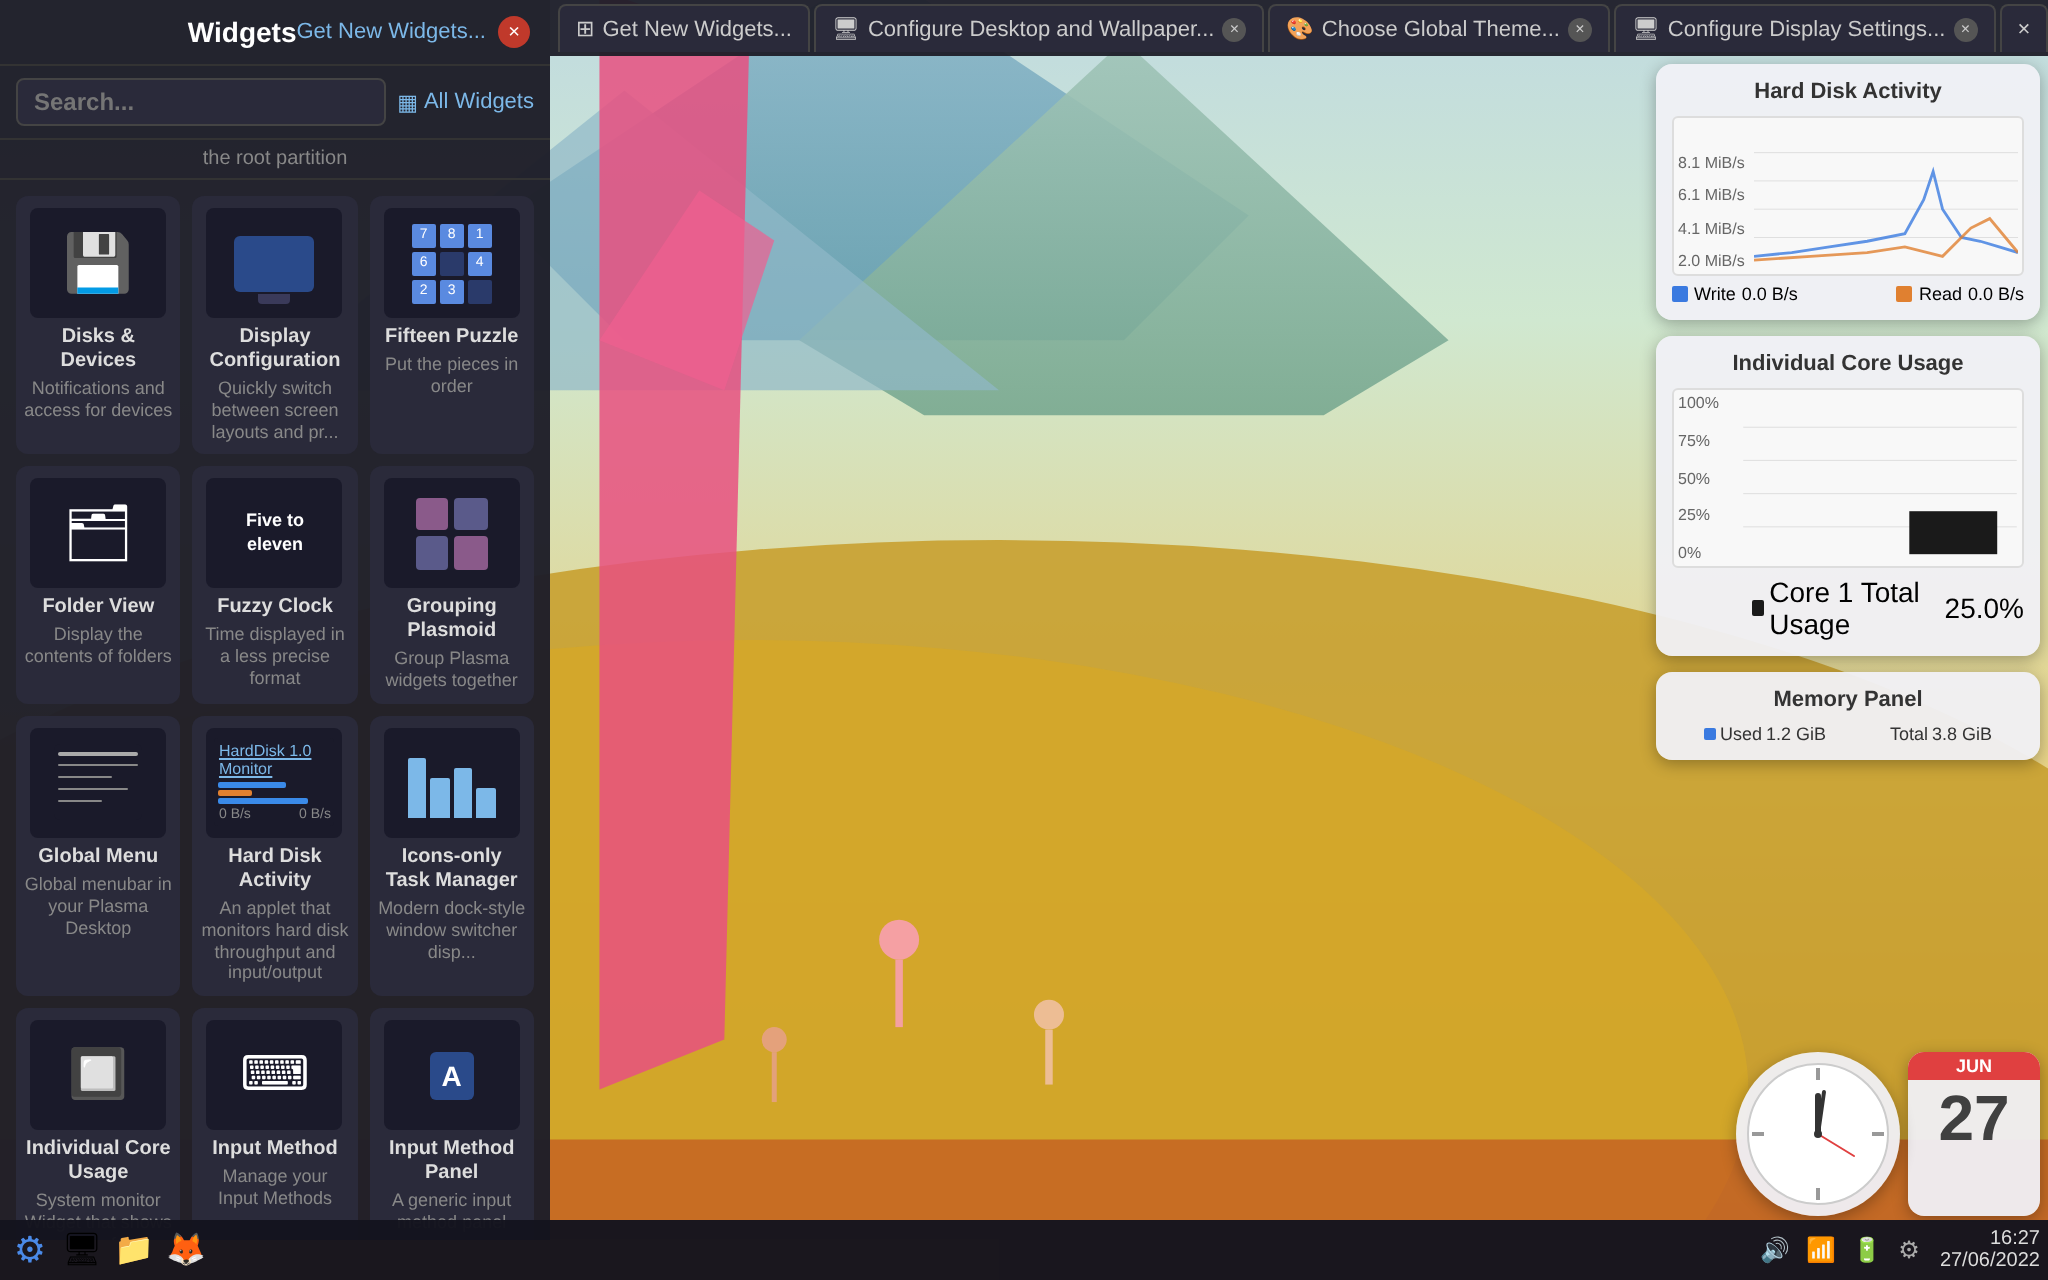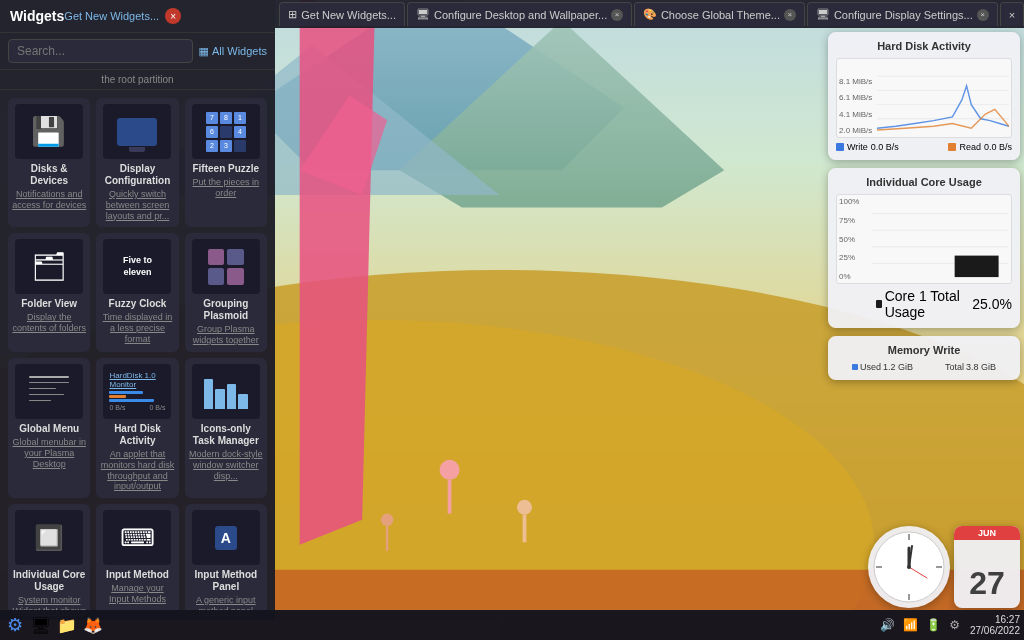--- a/index.html
+++ b/index.html
@@ -51,21 +51,21 @@
       background: rgba(30, 30, 40, 0.97);
       z-index: 100;
       display: flex;
       flex-direction: column;
       color: #fff;
     }
 
     #widgets-header {
       display: flex;
       align-items: center;
-      justify-content: flex-start;
+      justify-content: flex-end;
       padding: 8px 10px;
       border-bottom: 1px solid #333;
     }
 
     #widgets-title {
       font-size: 14px;
       font-weight: 600;
       color: #fff;
     }
 
@@ -110,20 +110,21 @@
 
     #search-input {
       flex: 1;
       background: #2a2a3a;
       border: 1px solid #444;
       border-radius: 4px;
       color: #aaa;
       font-size: 12px;
       padding: 4px 8px;
       outline: none;
+      font-weight: bold;
     }
 
     #all-widgets-btn {
       font-size: 11px;
       color: #7cb8e8;
       background: none;
       border: none;
       cursor: pointer;
       white-space: nowrap;
       display: flex;
@@ -184,21 +185,20 @@
       line-height: 1.2;
       font-weight: 600;
     }
 
     .widget-desc {
       font-size: 9px;
       color: #888;
       text-align: center;
       line-height: 1.2;
       margin-top: 2px;
-      text-decoration: underline;
     }
 
     
     #top-tabs {
       position: absolute;
       top: 0;
       left: 275px;
       right: 0;
       height: 28px;
       background: rgba(30, 30, 40, 0.95);
@@ -412,21 +412,20 @@
     .calendar-widget {
       width: 66px;
       height: 82px;
       background: rgba(240,240,245,0.95);
       border-radius: 8px;
       box-shadow: 0 2px 8px rgba(0,0,0,0.3);
       display: flex;
       flex-direction: column;
       align-items: center;
       overflow: hidden;
-      gap: 24px;
     }
 
     .cal-header {
       background: #e04040;
       width: 100%;
       text-align: center;
       font-size: 9px;
       color: #fff;
       padding: 2px 0;
       font-weight: 600;
@@ -863,21 +862,21 @@
     <div class="core-stats">
       <div class="disk-stat">
         <div class="stat-dot" style="background:#1a1a1a"></div>
         <span>Core 1 Total Usage</span>
         <span>25.0%</span>
       </div>
     </div>
   </div>
 
   <div class="side-widget">
-    <div class="side-widget-title">Memory Write</div>
+    <div class="side-widget-title">Memory Panel</div>
     <div class="mem-stats">
       <div class="mem-stat">
         <div class="stat-dot" style="background:#3a7ae0;width:6px;height:6px;border-radius:1px;"></div>
         <span>Used</span>
         <span>1.2 GiB</span>
       </div>
       <div class="mem-stat">
         <span>Total</span>
         <span>3.8 GiB</span>
       </div>

